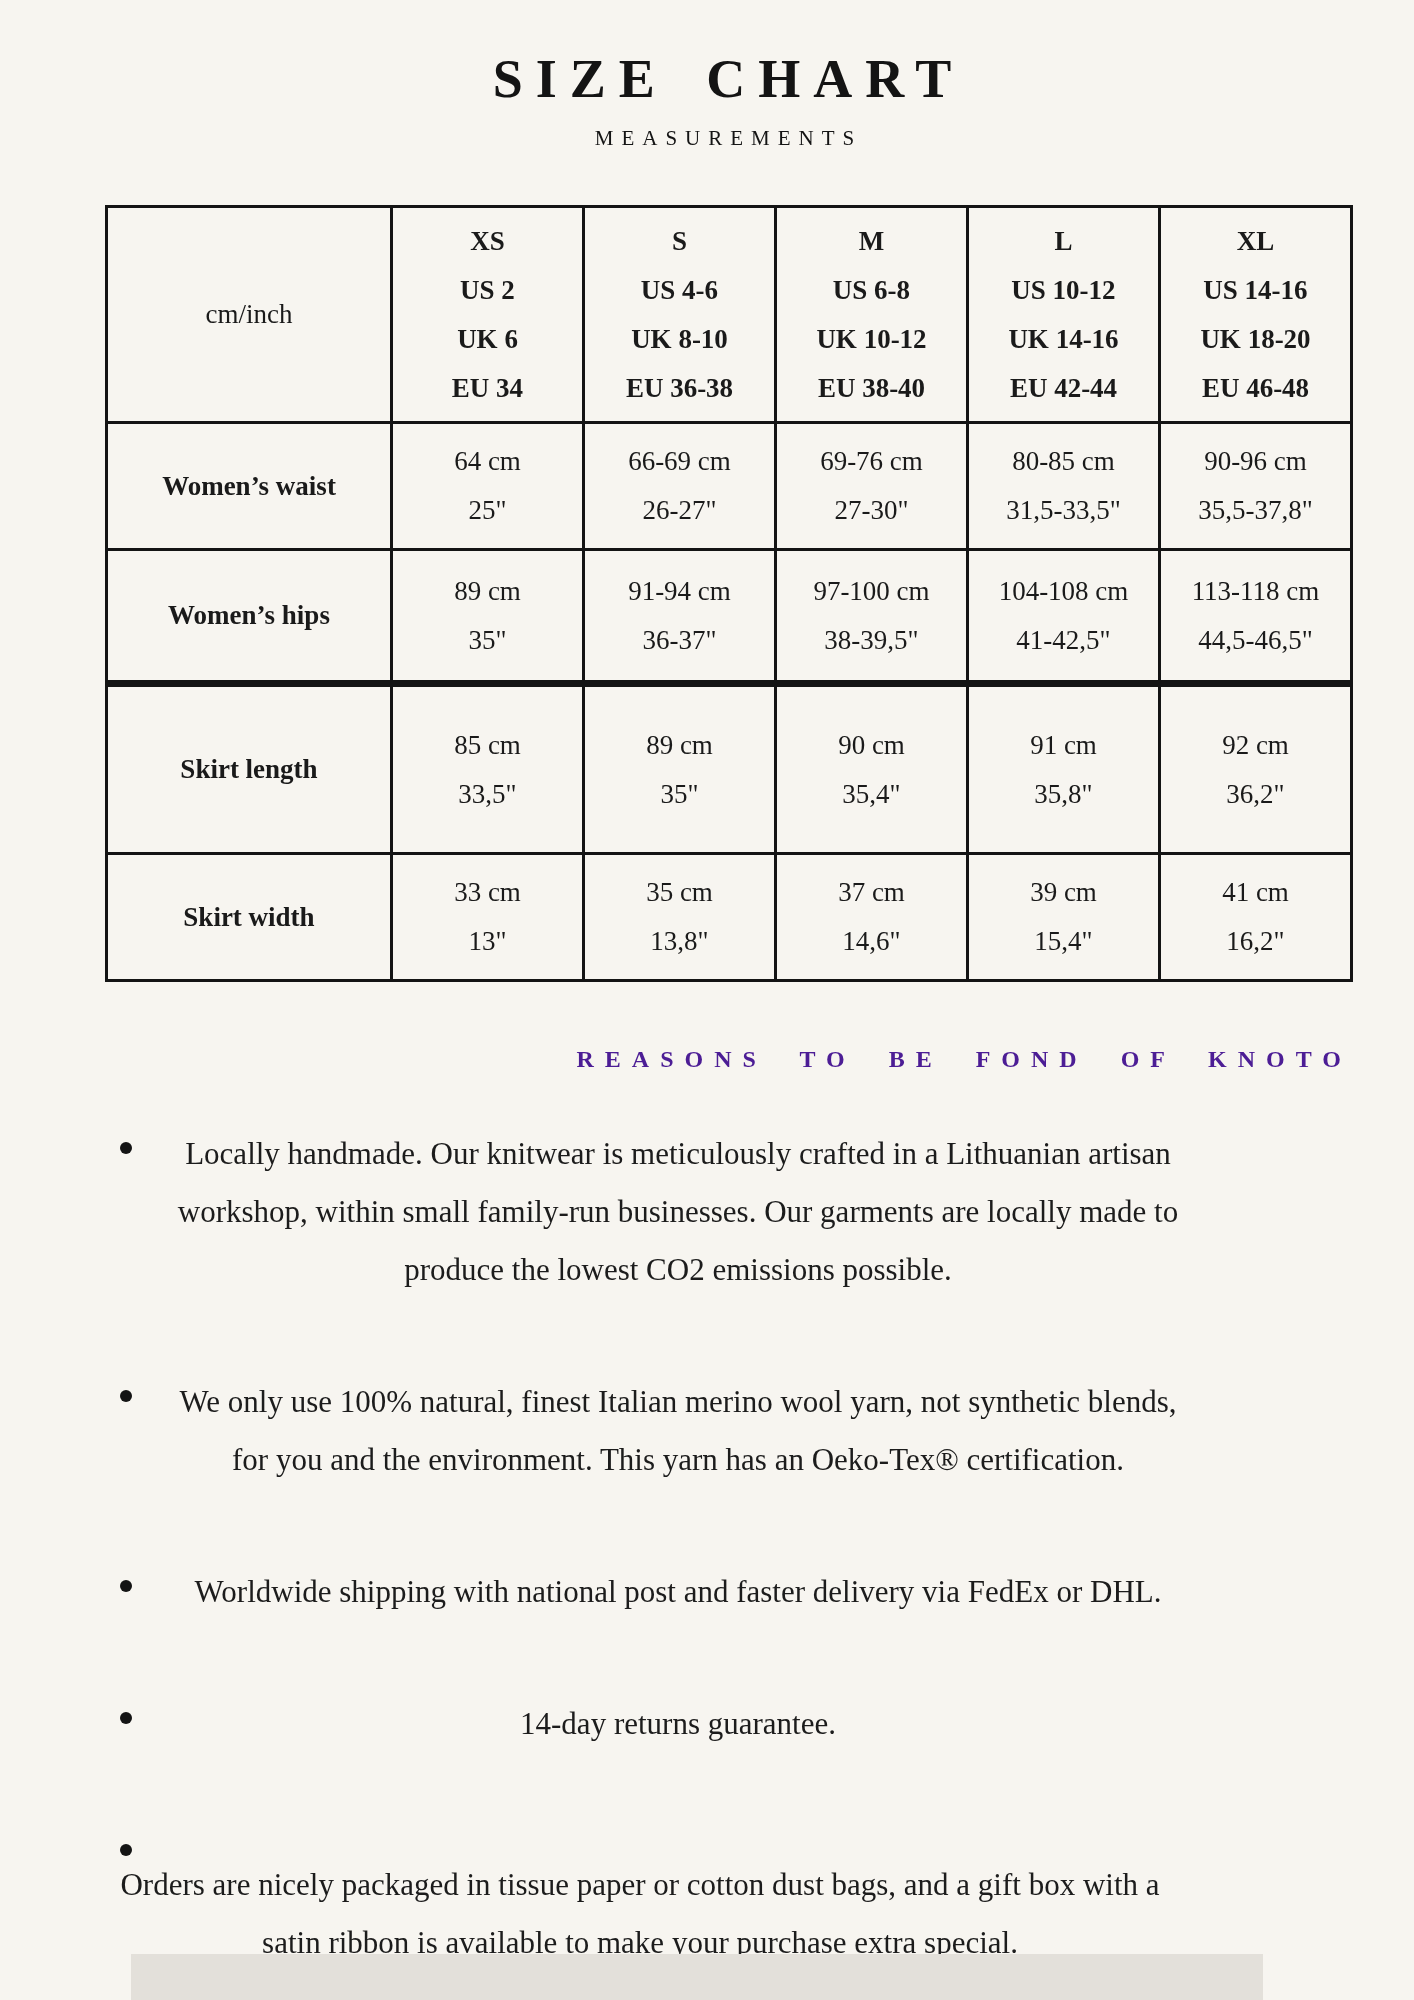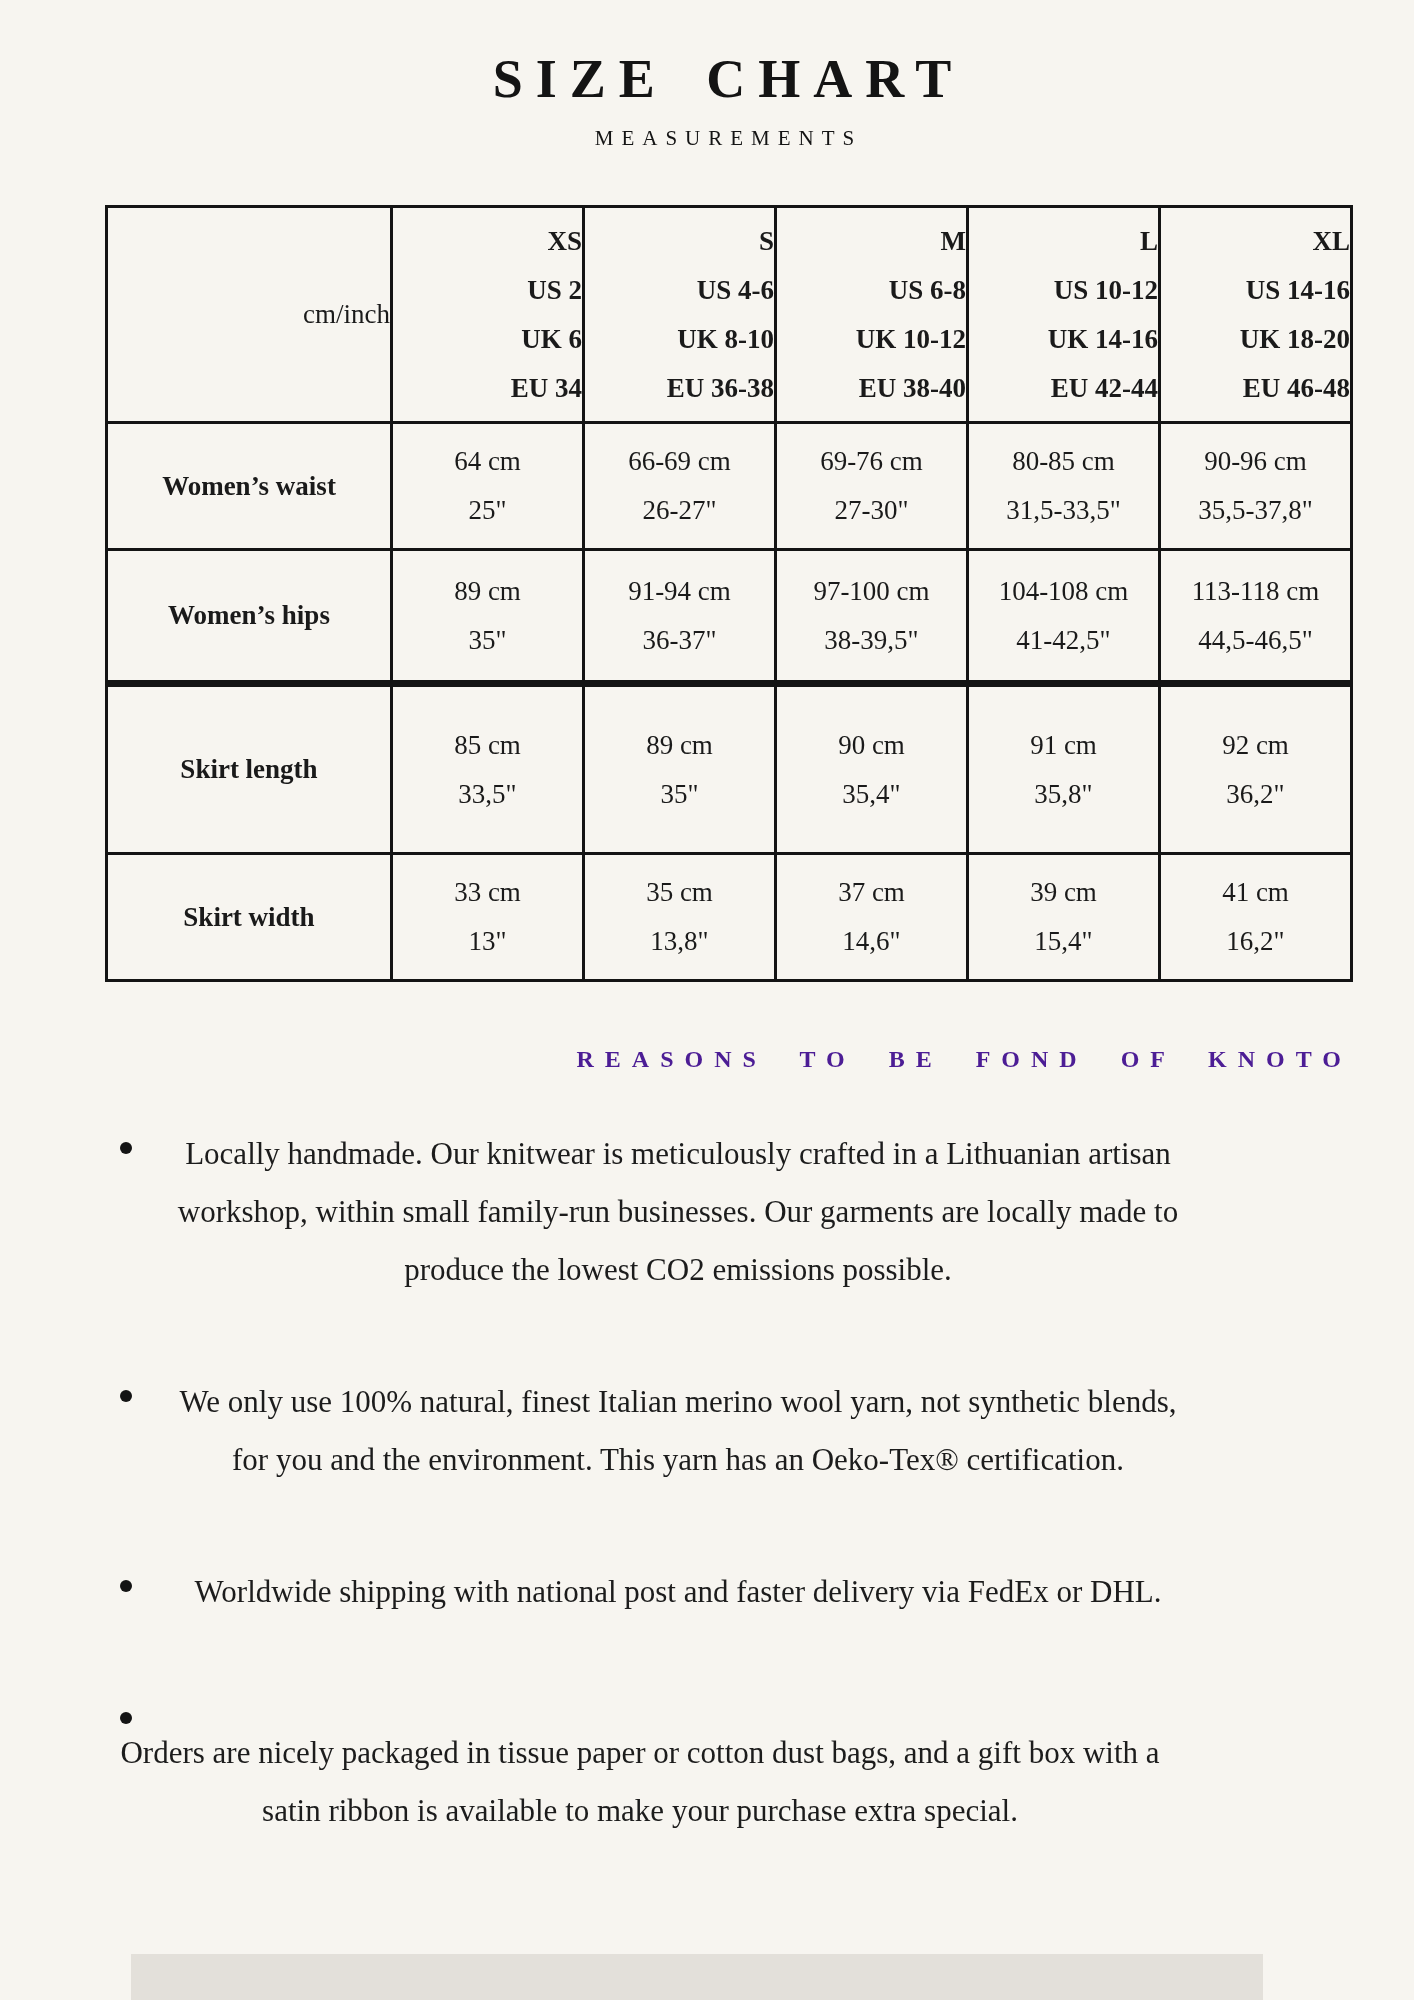--- a/index.html
+++ b/index.html
@@ -41,21 +41,21 @@
   }
   table.size-table td {
     border: 3px solid #141414;
     text-align: center;
     vertical-align: middle;
     font-size: 27px;
     color: #1a1a1a;
   }
   col.label-col { width: 285px; }
   col.size-col { width: 192px; }
-  tr.header-row td { height: 216px; font-weight: bold; line-height: 47px; text-align: right; }
+  tr.header-row td { height: 216px; font-weight: bold; line-height: 47px; }
   tr.header-row td.corner-cell { font-weight: normal; }
   tr.row-waist td { height: 127px; }
   tr.row-hips td { height: 134px; }
   tr.row-length td { height: 170px; }
   tr.row-width td { height: 127px; }
   tr.heavy-top td { border-top-width: 7px; }
   td.row-label { font-weight: bold; }
   .cell-lines { line-height: 49px; }
   .reasons-heading {
     margin: 64px 0 0 25px;
@@ -309,19 +309,23 @@
     <li>
       <span class="bullet-dot"></span>
       <span class="reason-text">We only use 100% natural, finest Italian merino wool yarn, not synthetic blends, for you and the environment. This yarn has an Oeko-Tex® certification.</span>
     </li>
     <li>
       <span class="bullet-dot"></span>
       <span class="reason-text">Worldwide shipping with national post and faster delivery via FedEx or DHL.</span>
     </li>
     <li>
       <span class="bullet-dot"></span>
+      <span class="reason-text">14-day returns guarantee.</span>
+    </li>
+    <li>
+      <span class="bullet-dot"></span>
       <span class="reason-text">Orders are nicely packaged in tissue paper or cotton dust bags, and a gift box with a satin ribbon is available to make your purchase extra special.</span>
     </li>
   </ul>
 
 </div>
 
 <div class="bottom-band"></div>
 
 </body></html>

